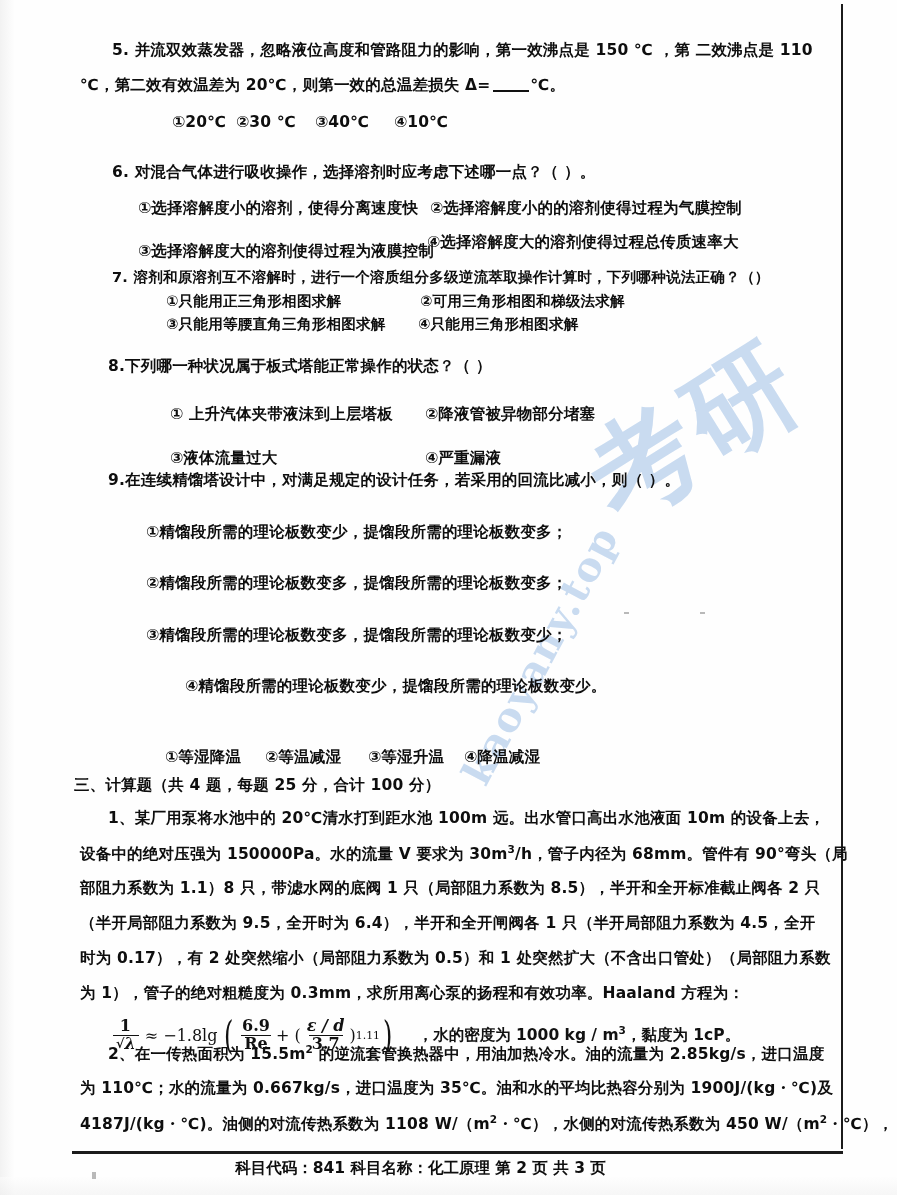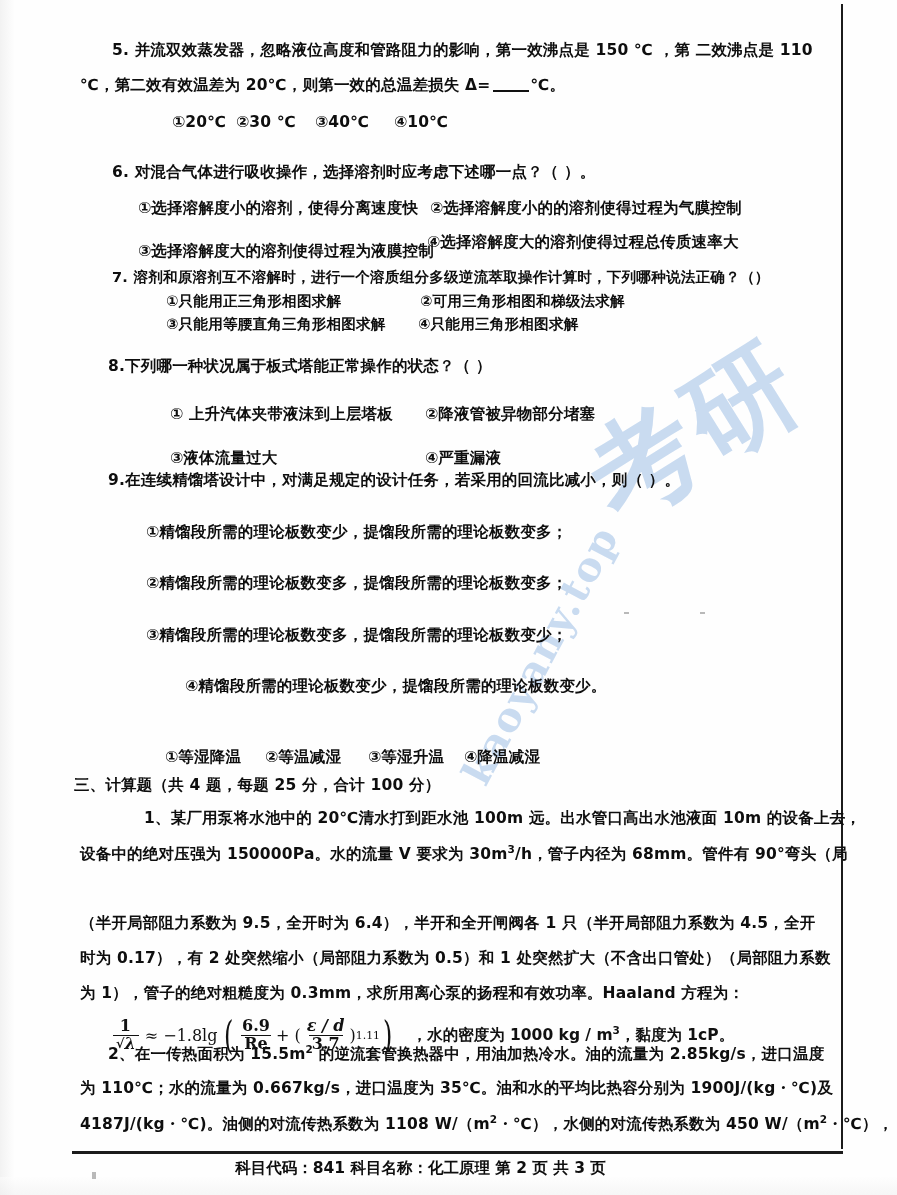--- a/index.html
+++ b/index.html
@@ -126,21 +126,21 @@
     display: inline-flex;
     align-items: center;
     border-top: 1.5px solid #111;
     padding: 0 1px;
     margin-left: 1px;
   }
   #formula .tail {
     font-family: "DejaVu Sans", "Liberation Sans", sans-serif;
     font-weight: bold;
     font-size: 15.5px;
-    margin-left: 16px;
+    margin-left: 22px;
   }
 
   
   #footer {
     position: absolute;
     left: 0;
     top: 1158px;
     width: 841px;
     text-align: center;
     font-size: 15.5px;
@@ -230,26 +230,27 @@
     <div class="line opt" style="left:146px; top:625px;">③精馏段所需的理论板数变多，提馏段所需的理论板数变少；</div>
     <div class="line opt" style="left:146px; top:676px;margin-left:39px;">④精馏段所需的理论板数变少，提馏段所需的理论板数变少。</div>
 
     <div class="line opt" style="left:165px; top:747px;">①等湿降温</div>
     <div class="line opt" style="left:265px; top:747px;">②等温减湿</div>
     <div class="line opt" style="left:368px; top:747px;">③等湿升温</div>
     <div class="line opt" style="left:464px; top:747px;">④降温减湿</div>
 
     <div class="line sect" style="left:74px; top:775px;">三、计算题（共 4 题，每题 25 分，合计 100 分）</div>
 
-    <div class="line q" style="left:108px; top:808px;margin-left:36px;">1、某厂用泵将水池中的 20℃清水打到距水池 100m 远。出水管口高出水池液面 10m 的设备上去，</div>
+    <div class="line q" style="left:108px; top:808px;">1、某厂用泵将水池中的 20℃清水打到距水池 100m 远。出水管口高出水池液面 10m 的设备上去，</div>
 
     <div class="line q" style="left:80px; top:843px;">
       <span>设备中的绝对压强为 150000Pa。水的流量 V 要求为 30m</span><sup>3</sup><span>/h，管子内径为 68mm。管件有 90°弯头（局</span>
     </div>
 
+    <div class="line q" style="left:80px; top:878px;">部阻力系数为 1.1）8 只，带滤水网的底阀 1 只（局部阻力系数为 8.5），半开和全开标准截止阀各 2 只</div>
     <div class="line q" style="left:80px; top:913px;">（半开局部阻力系数为 9.5，全开时为 6.4），半开和全开闸阀各 1 只（半开局部阻力系数为 4.5，全开</div>
     <div class="line q" style="left:80px; top:948px;">时为 0.17），有 2 处突然缩小（局部阻力系数为 0.5）和 1 处突然扩大（不含出口管处）（局部阻力系数</div>
     <div class="line q" style="left:80px; top:983px;">为 1），管子的绝对粗糙度为 0.3mm，求所用离心泵的扬程和有效功率。Haaland  方程为：</div>
 
     <div id="formula" style="top:1008px;">
       <span class="frac">
         <span class="num">1</span>
         <span class="den sqrtbox">
           <span style="font-size:13px;">√</span>
             <span class="ital">λ</span>

